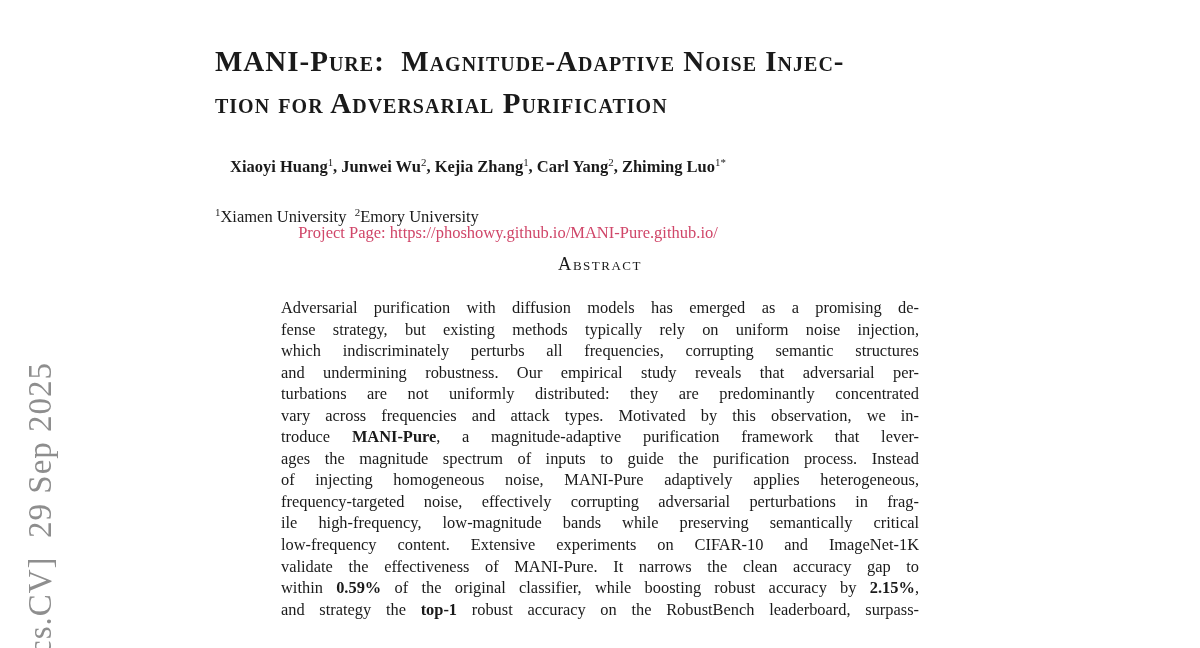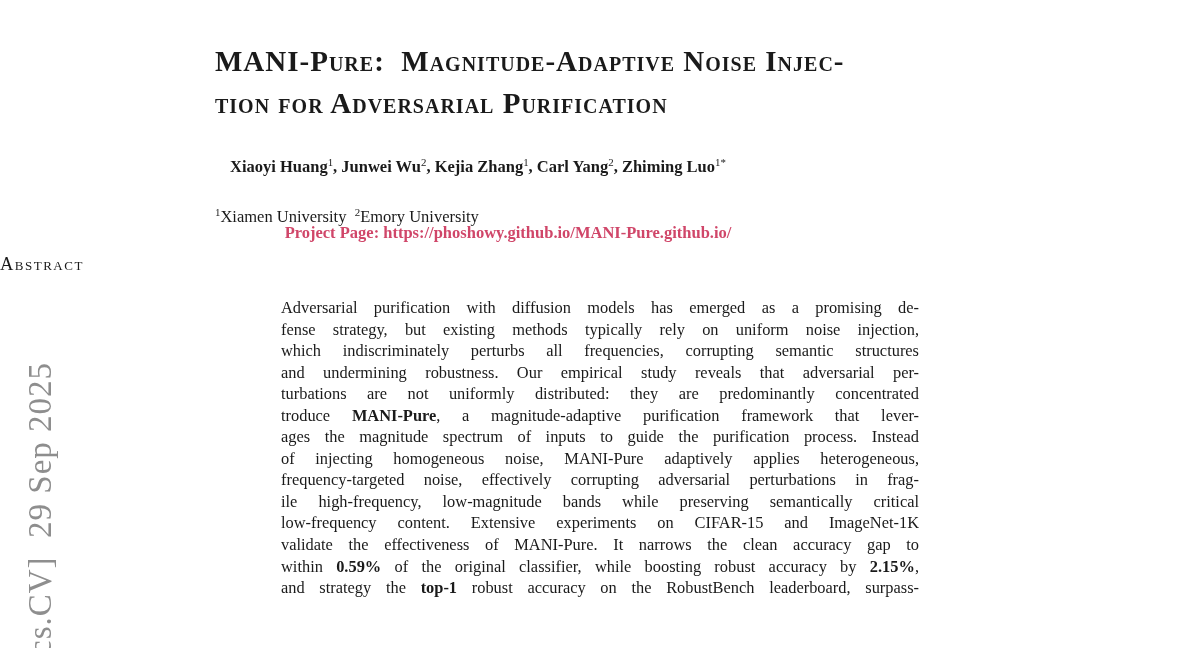--- a/index.html
+++ b/index.html
@@ -49,32 +49,32 @@
     font-size: 16.5px;
     white-space: pre;
     margin-top: 26px;
   }
   .projlink-row {
     position: absolute;
     left: 0;
     top: 223px;
     width: 1016px;
     text-align: center;
-    font-weight: bold;
   }
   .projlink {
     font-size: 16.5px;
     color: var(--link, #d04669);
     text-decoration: none;
   }
   .absheading {
     position: absolute;
     left: 0;
     top: 254px;
     width: 1200px;
+    text-align: center;
     font-size: 18.5px;
     font-variant: small-caps;
     letter-spacing: 1.5px;
   }
   .abstract {
     position: absolute;
     left: 281px;
     top: 297px;
     width: 638px;
     font-size: 16.4px;
@@ -113,24 +113,25 @@
   </div>
 
   <div class="absheading">Abstract</div>
 
   <div class="abstract">
       <div class="abs-line"><span>Adversarial purification with diffusion models has emerged as a promising de-</span></div>
       <div class="abs-line"><span>fense strategy, but existing methods typically rely on uniform noise injection,</span></div>
       <div class="abs-line"><span>which indiscriminately perturbs all frequencies, corrupting semantic structures</span></div>
       <div class="abs-line"><span>and undermining robustness. Our empirical study reveals that adversarial per-</span></div>
       <div class="abs-line"><span>turbations are not uniformly distributed: they are predominantly concentrated</span></div>
+      <div class="abs-line"><span>vary across frequencies and attack types. Motivated by this observation, we in-</span></div>
       <div class="abs-line"><span>troduce </span><span class="b">MANI-Pure</span><span>, a magnitude-adaptive purification framework that lever-</span></div>
       <div class="abs-line"><span>ages the magnitude spectrum of inputs to guide the purification process. Instead</span></div>
       <div class="abs-line"><span>of injecting homogeneous noise, MANI-Pure adaptively applies heterogeneous,</span></div>
       <div class="abs-line"><span>frequency-targeted noise, effectively corrupting adversarial perturbations in frag-</span></div>
       <div class="abs-line"><span>ile high-frequency, low-magnitude bands while preserving semantically critical</span></div>
-      <div class="abs-line"><span>low-frequency content. Extensive experiments on CIFAR-15 and ImageNet-1K</span></div>
+      <div class="abs-line"><span>low-frequency content. Extensive experiments on CIFAR-10 and ImageNet-1K</span></div>
       <div class="abs-line"><span>validate the effectiveness of MANI-Pure. It narrows the clean accuracy gap to</span></div>
       <div class="abs-line"><span>within </span><span class="b">0.59%</span><span> of the original classifier, while boosting robust accuracy by </span><span class="b">2.15%</span><span>,</span></div>
       <div class="abs-line"><span>and strategy the </span><span class="b">top-1</span><span> robust accuracy on the RobustBench leaderboard, surpass-</span></div>
     </div>
 
 </div>
 
 </body></html>

